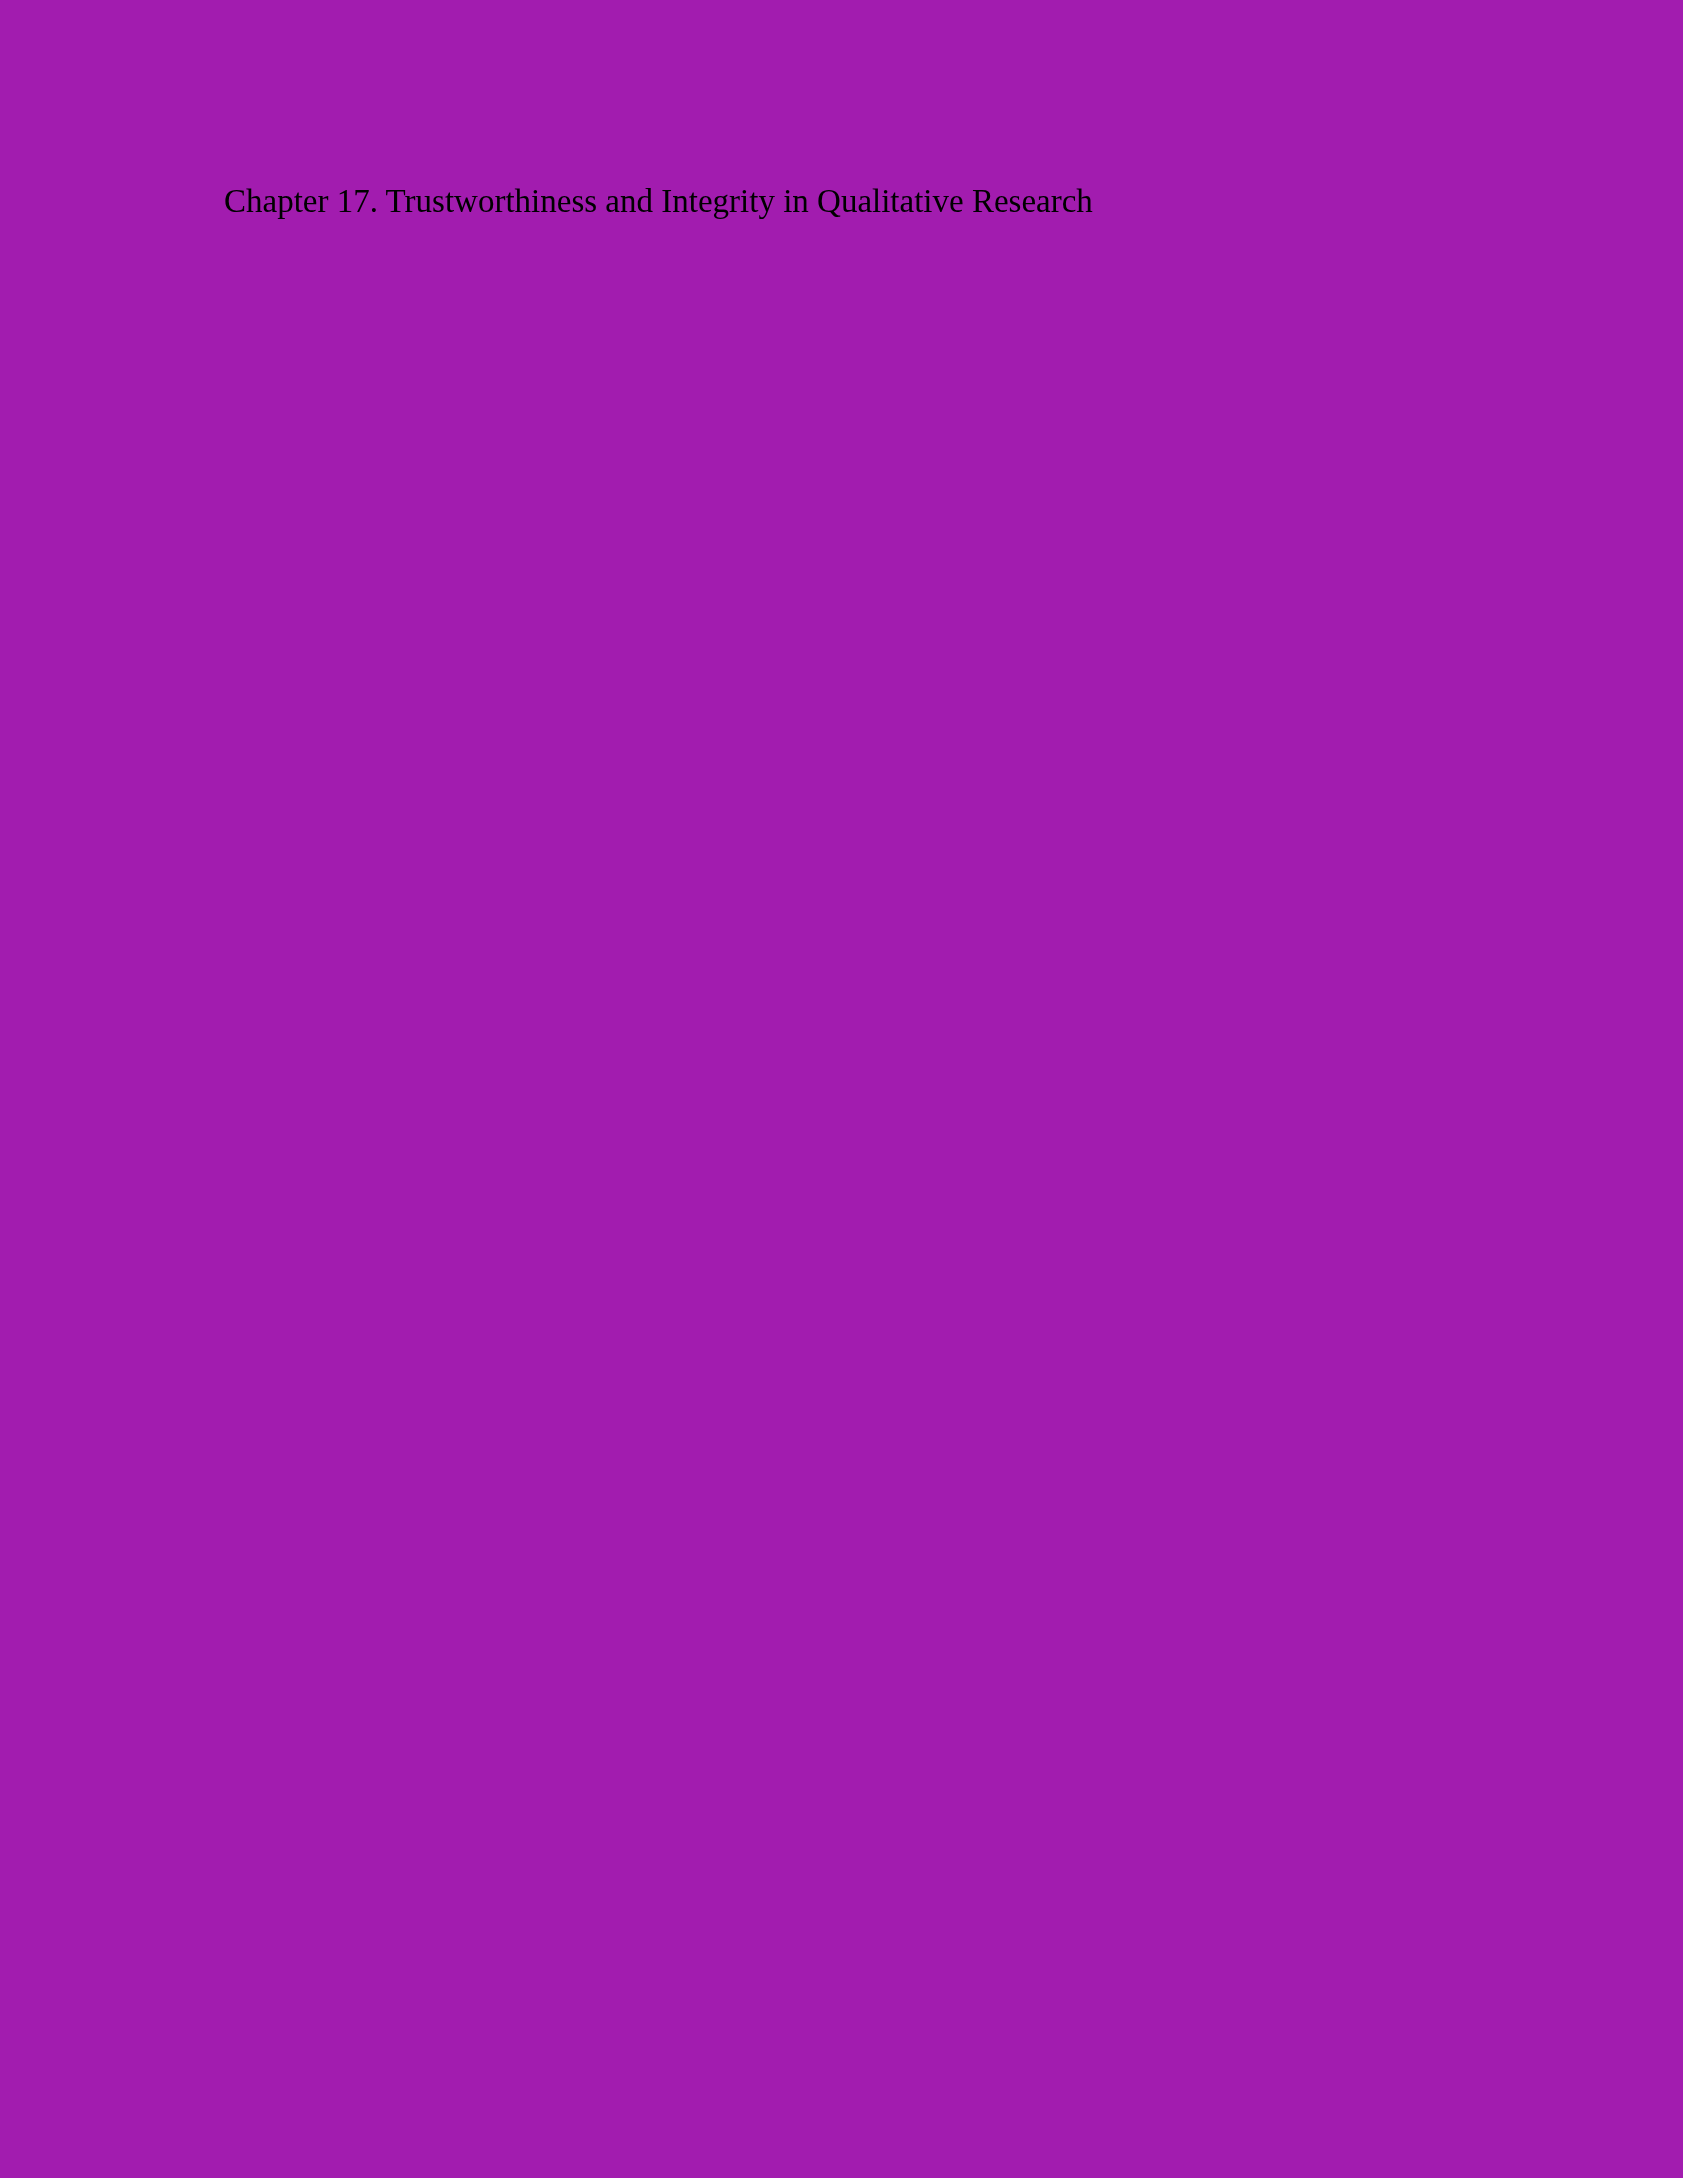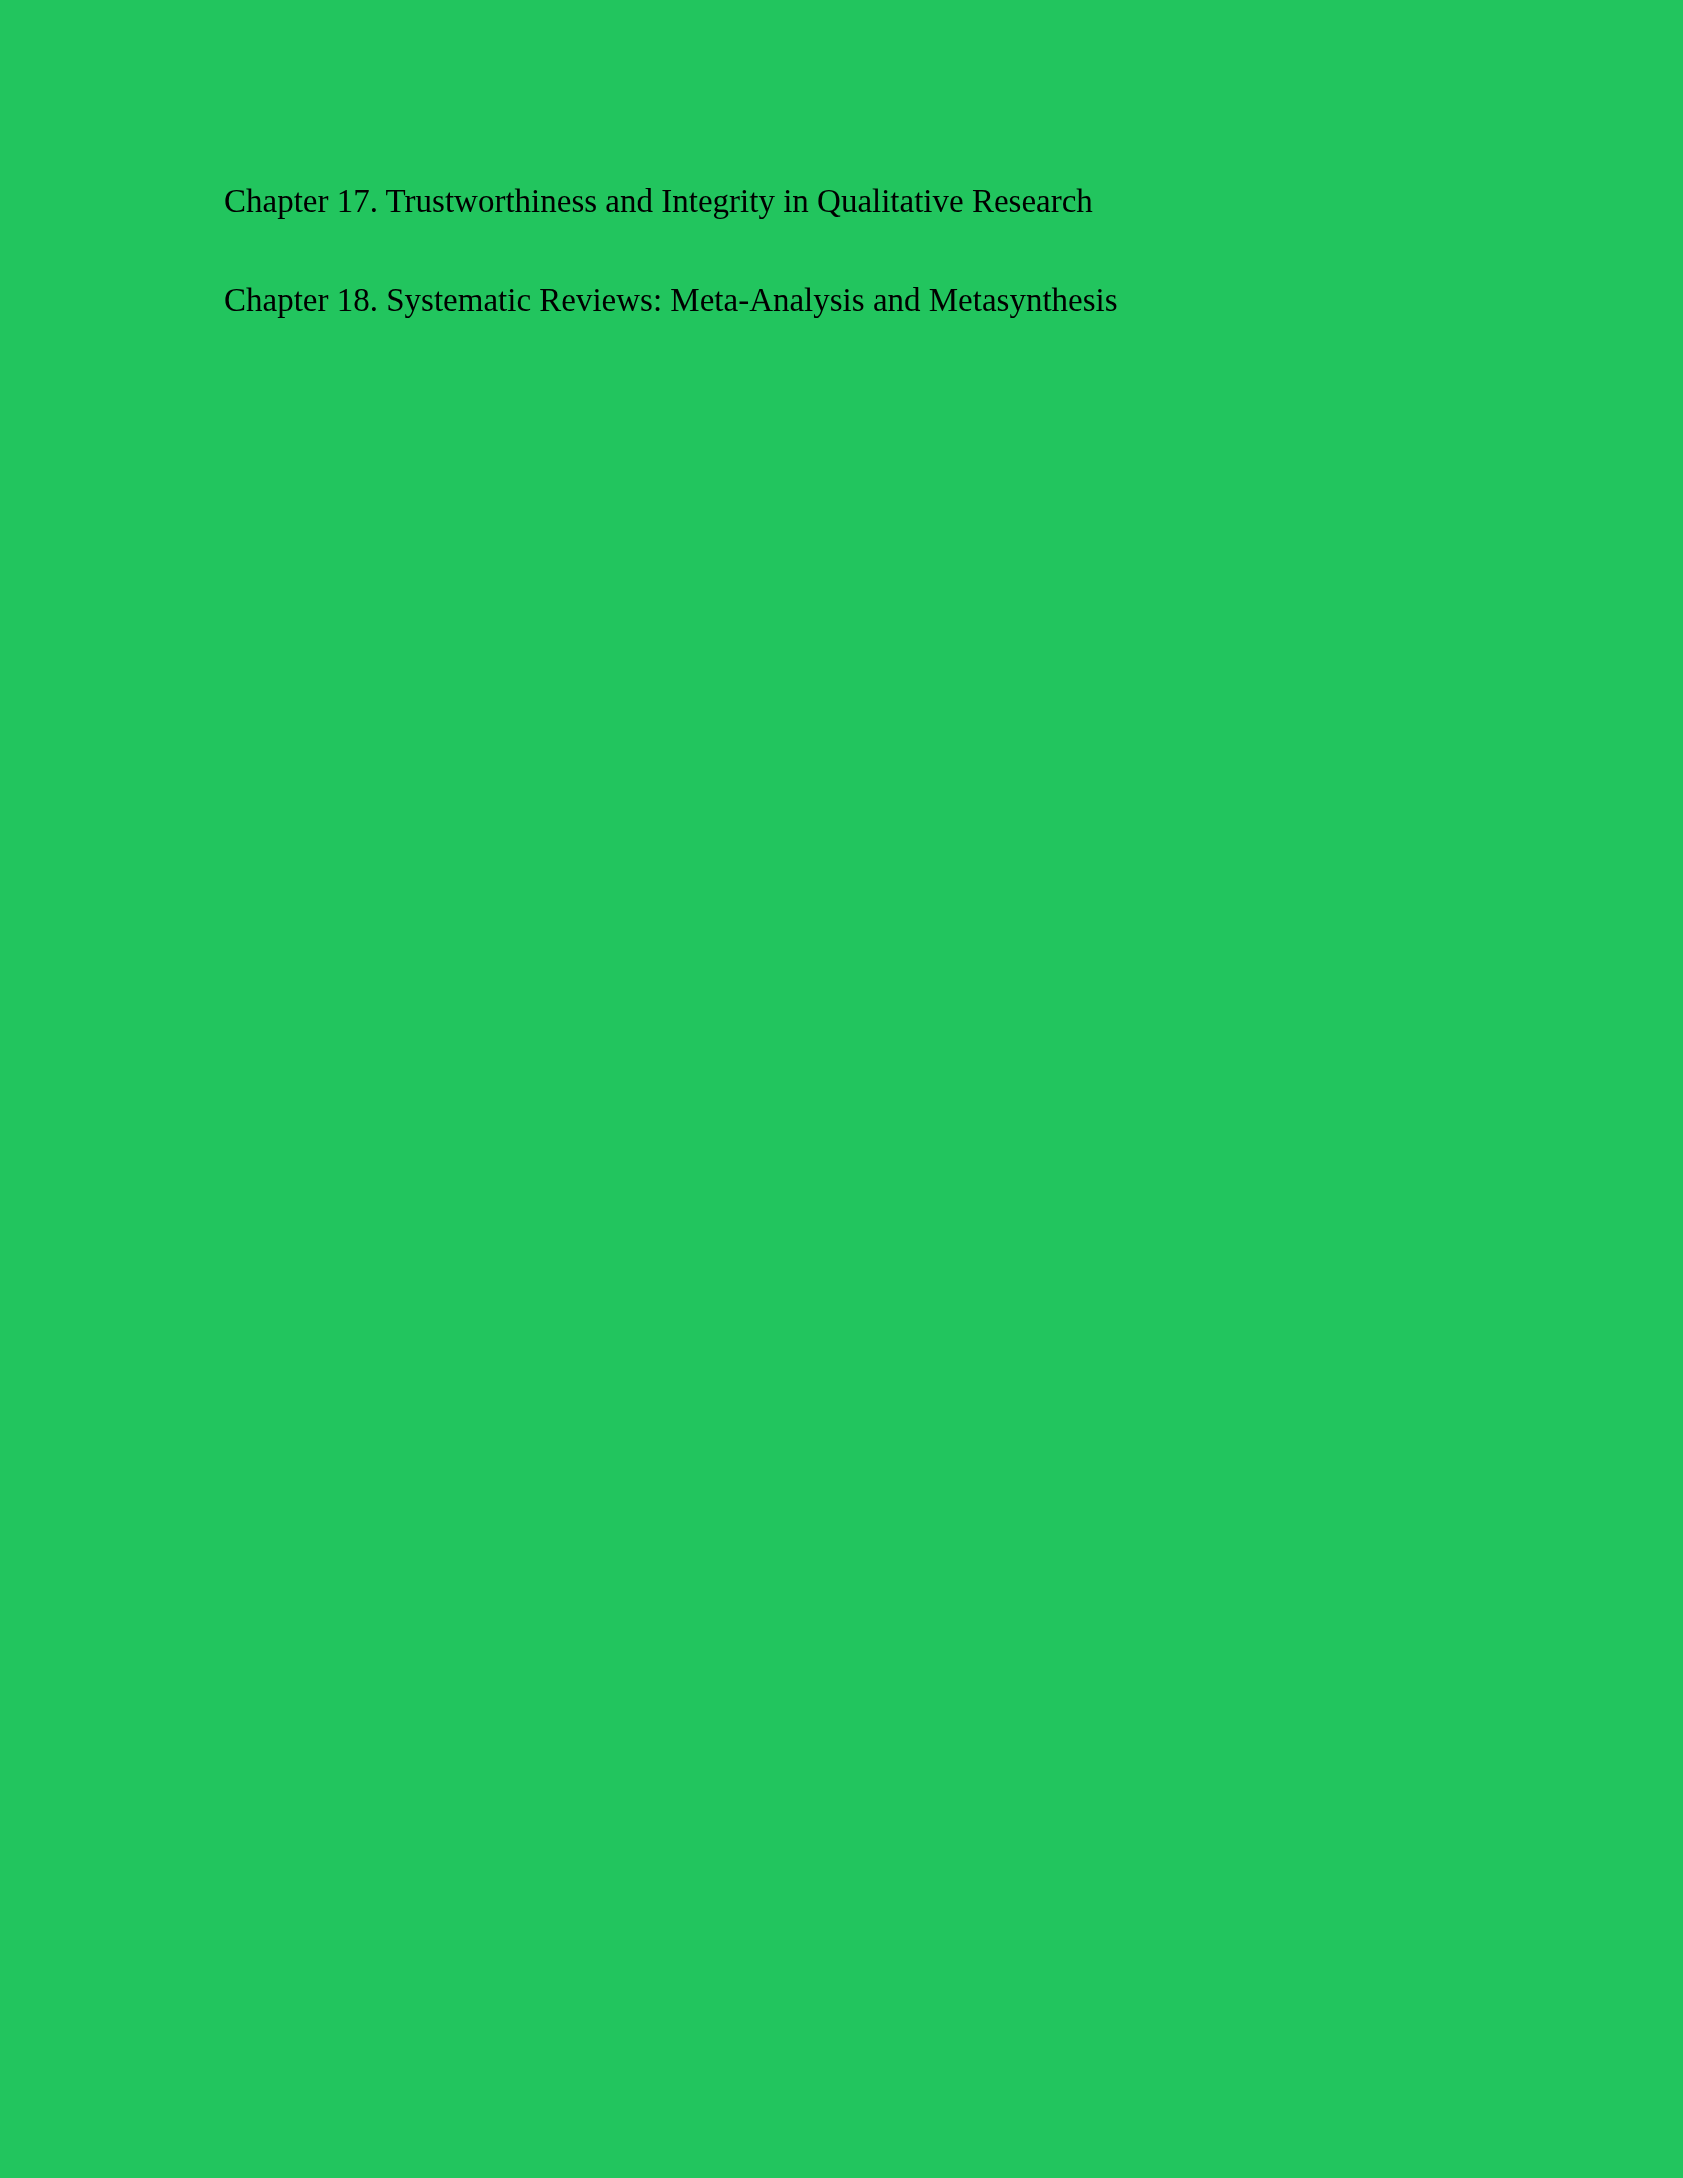--- a/index.html
+++ b/index.html
@@ -10,35 +10,34 @@
   body {
     width: 1683px;
     height: 2178px;
     position: relative;
     overflow: hidden;
     font-family: "Liberation Serif", "DejaVu Serif", serif;
   }
   .page {
     position: absolute;
     inset: 0;
-    background: #22c55e;
+    background: #a21caf;
   }
   .doc-line {
     position: absolute;
     left: 224px;
     margin: 0;
     font-size: 33px;
     line-height: 1;
     color: #000000;
     white-space: nowrap;
     letter-spacing: 0;
   }
   .doc-line.line-1 { top: 185px; }
   .doc-line.line-2 { top: 284px; }
 </style>
 </head>
 <body>
 
 <div class="page">
   <p class="doc-line line-1">Chapter 17. Trustworthiness and Integrity in Qualitative Research</p>
-  <p class="doc-line line-2">Chapter 18. Systematic Reviews: Meta-Analysis and Metasynthesis</p>
 </div>
 
 
 </body></html>

